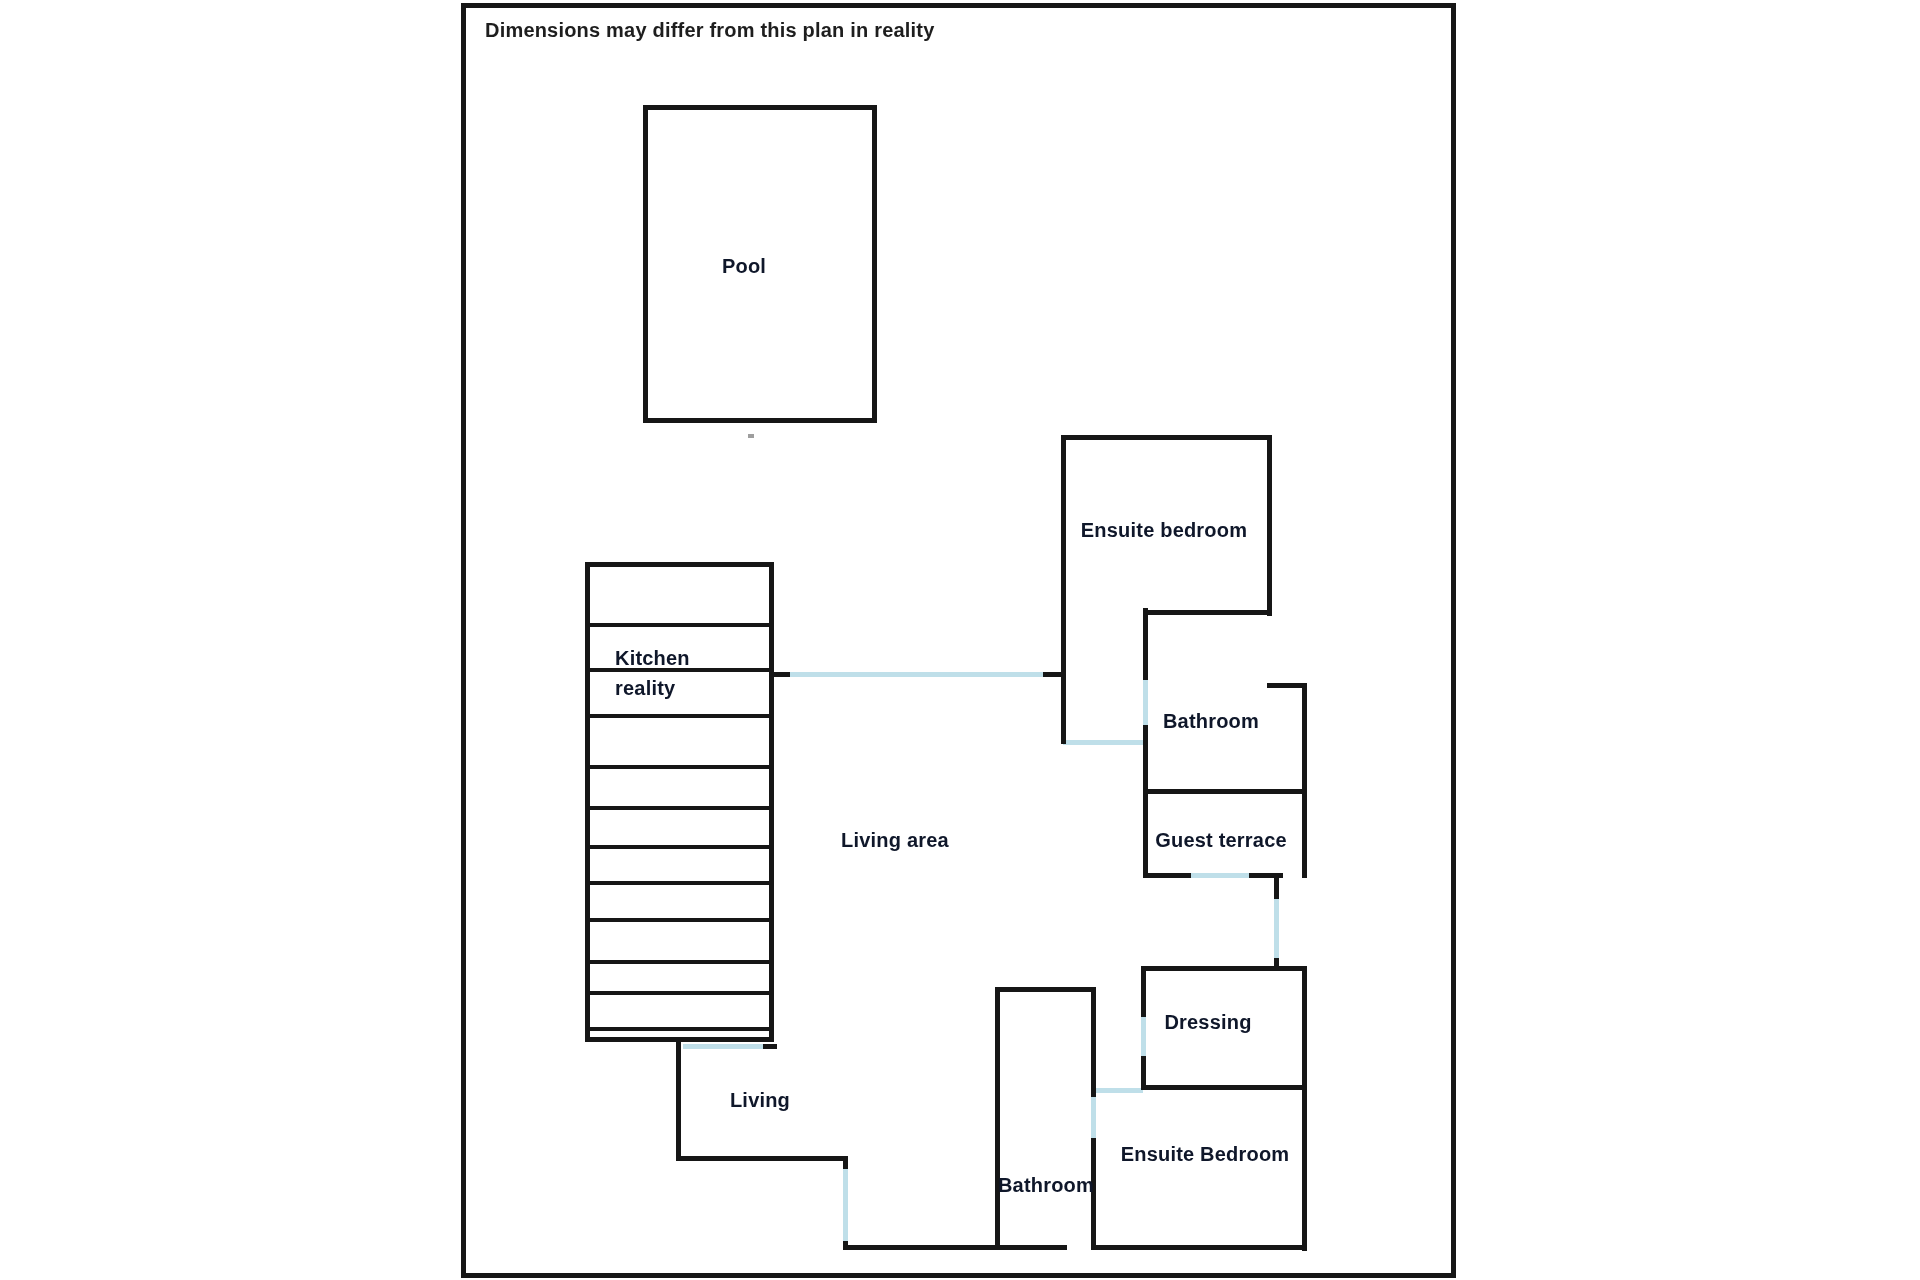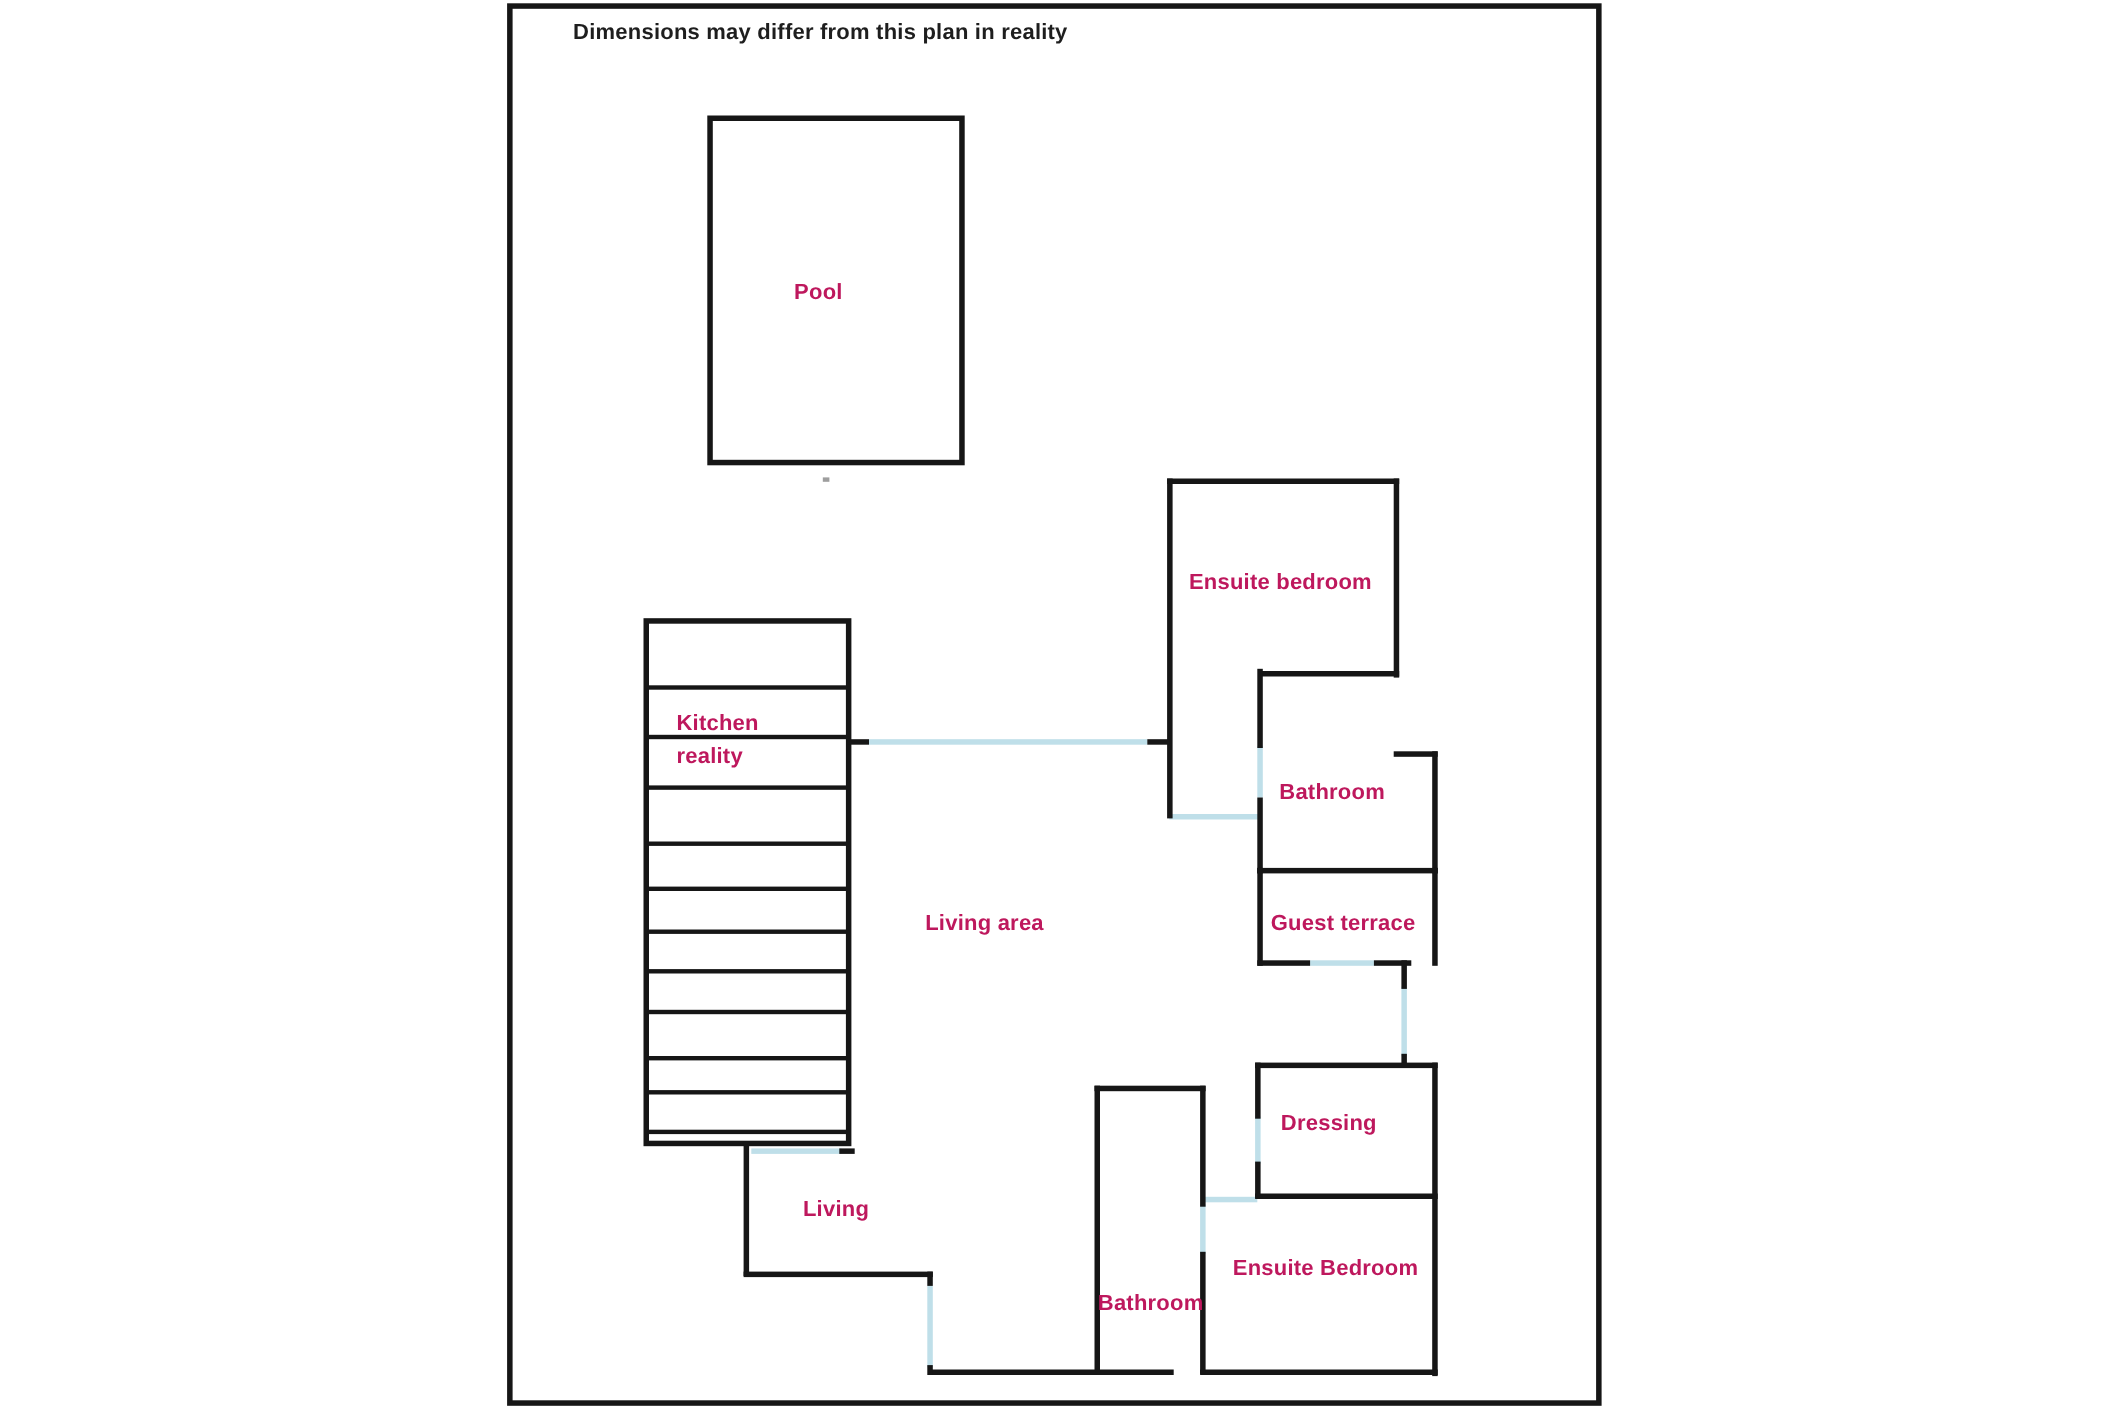--- a/index.html
+++ b/index.html
@@ -17,35 +17,34 @@
     background: transparent;
   }
   .wall { position: absolute; }
   .opening { position: absolute; }
   .stripe { position: absolute; }
   .speck { position: absolute; }
   .plan-label {
     position: absolute;
     font-size: 20px;
     font-weight: 600;
-    color: #be185d;
+    color: #0f172a;
     white-space: nowrap;
     letter-spacing: 0.2px;
   }
   .plan-label.center { transform: translate(-50%, -50%); }
   .plan-label.left { transform: translate(0, -50%); }
   #disclaimer {
     position: absolute;
     font-size: 20px;
     font-weight: 600;
     color: #1e1e1e;
     white-space: nowrap;
     transform: translate(0, -50%);
     letter-spacing: 0.2px;
-    margin-left: 36px;
   }
 </style>
 </head>
 <body>
 
 <div id="page">
   <div id="disclaimer" style="left: 485px; top: 30px;">Dimensions may differ from this plan in reality</div>
   <div id="outer-border" class="rect-outline" style="left: 461px; top: 3px; width: 995px; height: 1275px; border: 5px solid rgb(22, 22, 22);"></div>
   <div id="pool" class="rect-outline" style="left: 643px; top: 105px; width: 234px; height: 318px; border: 5px solid rgb(22, 22, 22);"></div>
   <div id="terrace" class="rect-outline" style="left: 585px; top: 562px; width: 189px; height: 480px; border: 5px solid rgb(22, 22, 22);"></div>

